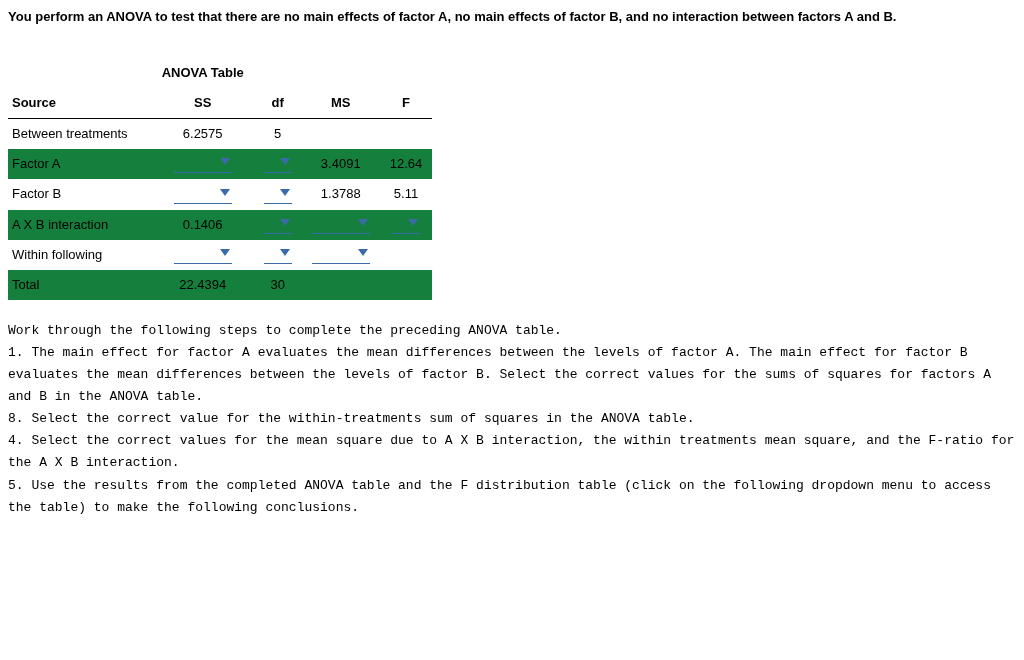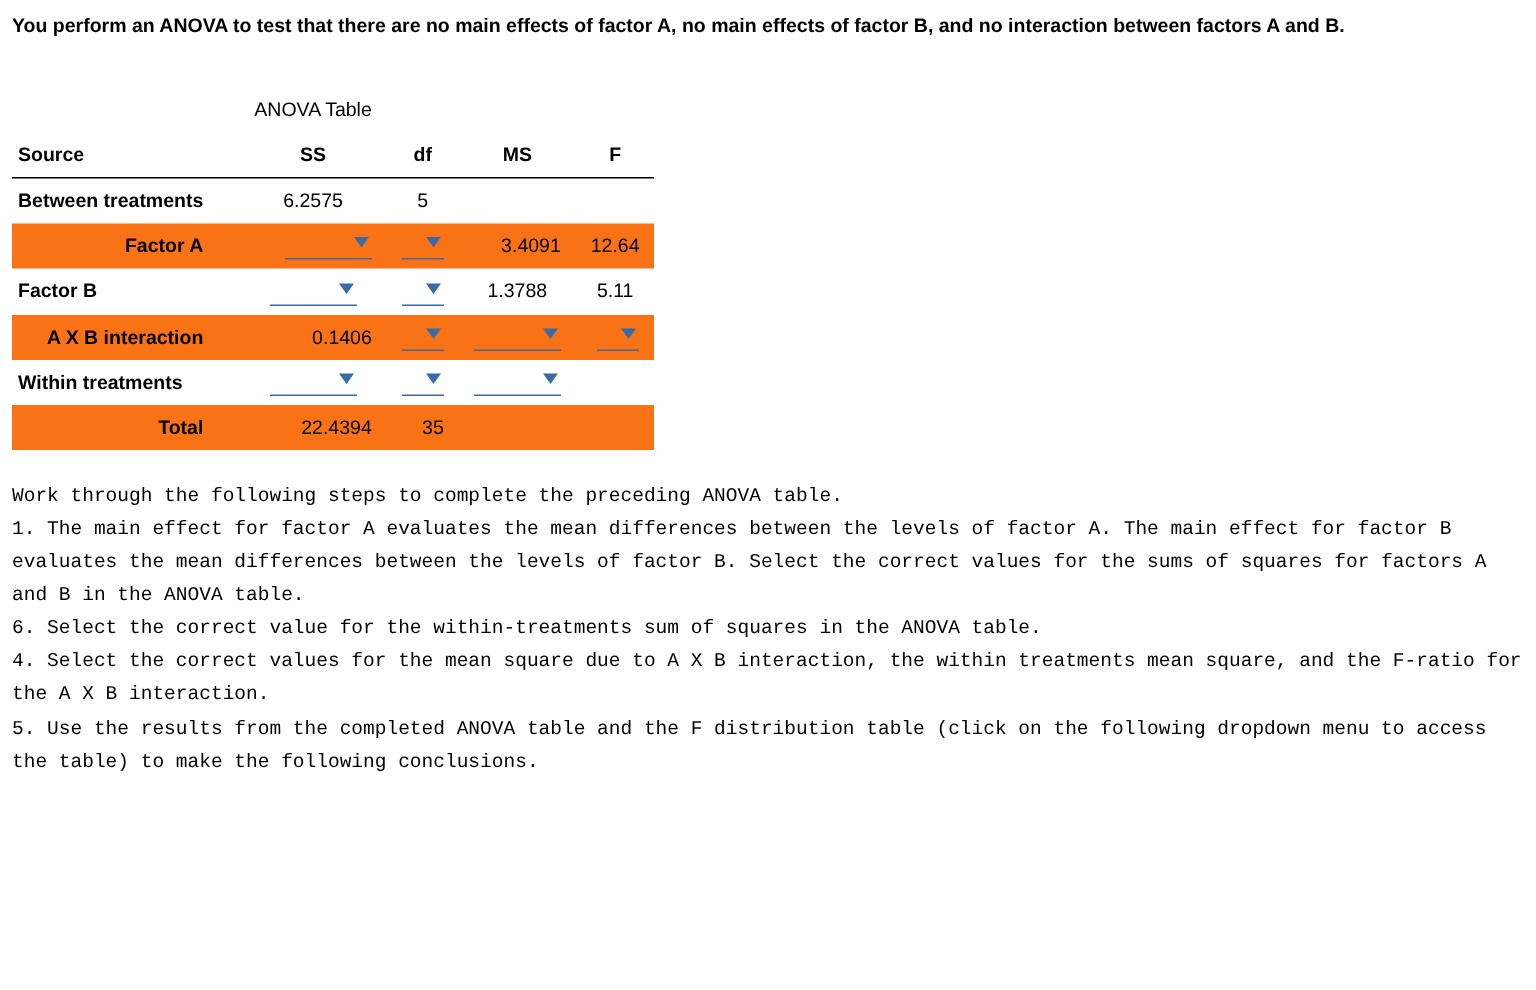--- a/index.html
+++ b/index.html
@@ -36,28 +36,26 @@
   }
   table.anova td {
     padding: 4px 10px;
     text-align: center;
     height: 22px;
   }
   table.anova td.src {
     text-align: left;
     padding-left: 4px;
     padding-right: 24px;
-    font-weight: bold;
   }
   table.anova tr.band td {
-    background: #f97316;
-    text-align: right;
+    background: #15803d;
   }
   .anova-title {
-    font-weight: normal;
+    font-weight: bold;
     text-align: center;
     padding-bottom: 2px;
   }
   .dd {
     display: inline-block;
     min-width: 58px;
     border-bottom: 1px solid #3a6aa8;
     position: relative;
     height: 16px;
     vertical-align: middle;
@@ -134,37 +132,37 @@
 
     <tr class="band">
       <td class="src">A X B interaction</td>
       <td>0.1406</td>
       <td><span class="dd narrow"><span class="caret"></span></span></td>
       <td><span class="dd"><span class="caret"></span></span></td>
       <td><span class="dd narrow"><span class="caret"></span></span></td>
     </tr>
 
     <tr>
-      <td class="src">Within treatments</td>
+      <td class="src">Within following</td>
       <td><span class="dd"><span class="caret"></span></span></td>
       <td><span class="dd narrow"><span class="caret"></span></span></td>
       <td><span class="dd"><span class="caret"></span></span></td>
       <td></td>
     </tr>
 
     <tr class="band">
       <td class="src">Total</td>
       <td>22.4394</td>
-      <td>35</td>
+      <td>30</td>
       <td></td>
       <td></td>
     </tr>
   </tbody>
     </table>
 </div>
 
 <div class="steps">
   <p class="lead">Work through the following steps to complete the preceding ANOVA table.</p>
   <p class="step">1. The main effect for factor A evaluates the mean differences between the levels of factor A. The main effect for factor B evaluates the mean differences between the levels of factor B. Select the correct values for the sums of squares for factors A and B in the ANOVA table.</p>
-  <p class="step">6. Select the correct value for the within-treatments sum of squares in the ANOVA table.</p>
+  <p class="step">8. Select the correct value for the within-treatments sum of squares in the ANOVA table.</p>
   <p class="step">4. Select the correct values for the mean square due to A X B interaction, the within treatments mean square, and the F-ratio for the A X B interaction.</p>
   <p class="step">5. Use the results from the completed ANOVA table and the F distribution table (click on the following dropdown menu to access the table) to make the following conclusions.</p>
 </div>
 
 </body></html>

